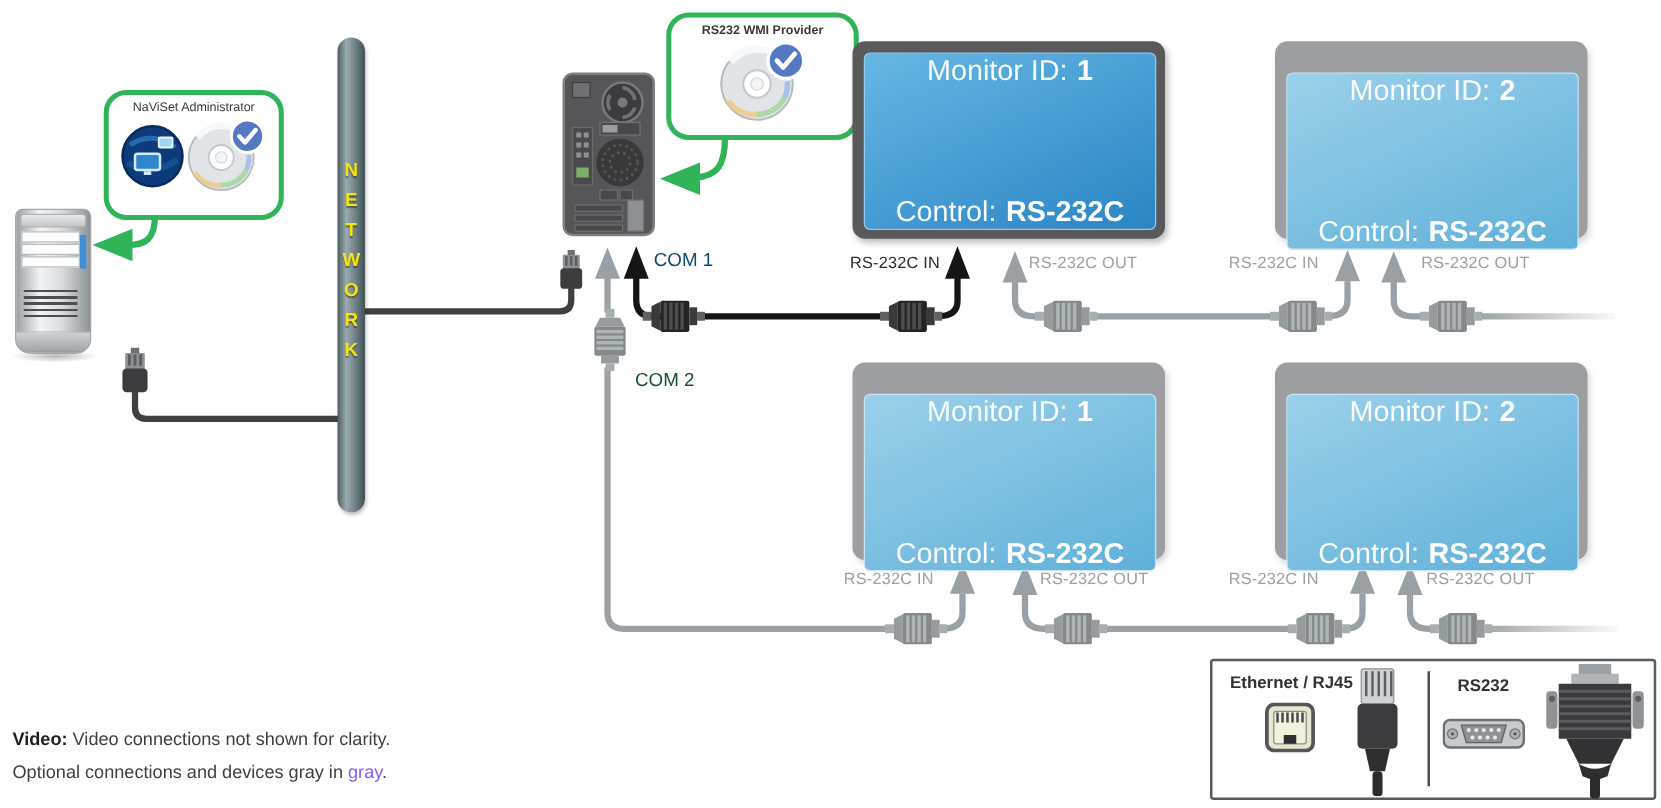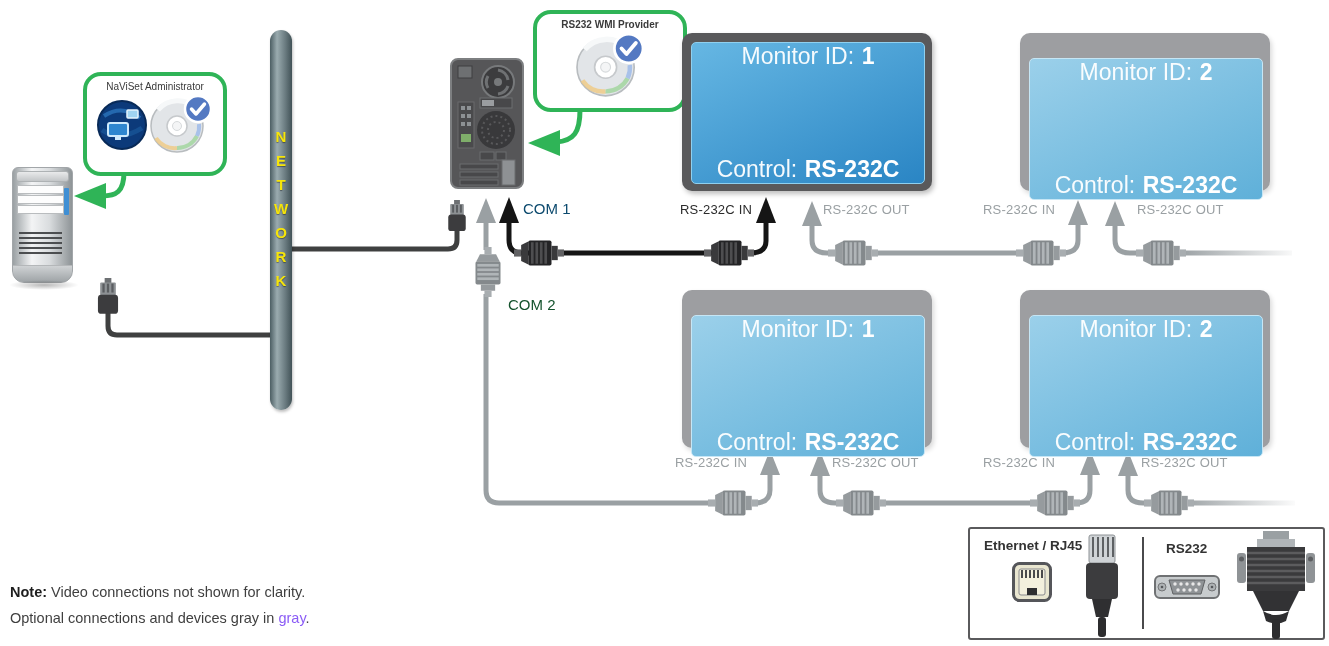--- a/index.html
+++ b/index.html
@@ -349,19 +349,19 @@
         <circle cx="9.5" cy="28" r="2.5" fill="#5c5e61"></circle>
       <rect x="74" y="22" width="9" height="30" rx="3" fill="#8f9396"></rect>
         <circle cx="78.5" cy="28" r="2.5" fill="#5c5e61"></circle>
       <polygon points="21,60 67,60 57,80 31,80" fill="#323234"></polygon>
       <path d="M31 80 q13 8 26 0 l-3 10 q-10 5 -20 0 z" fill="#2f2f31"></path>
       <rect x="40" y="88" width="8" height="20" rx="3" fill="#2c2c2e"></rect>
     </svg>
   </div>
 
   <div class="note" style="top:584px">
-    <span class="nb">Note:</span><span> Video connections not shown for clarity.</span>
+    <span class="nb">Video:</span><span> Video connections not shown for clarity.</span>
   </div>
   <div class="note" style="top:610px">
     <span>Optional connections and devices gray in </span><span class="ngray">gray</span><span>.</span>
   </div>
 
 </div>
 
 </body></html>

